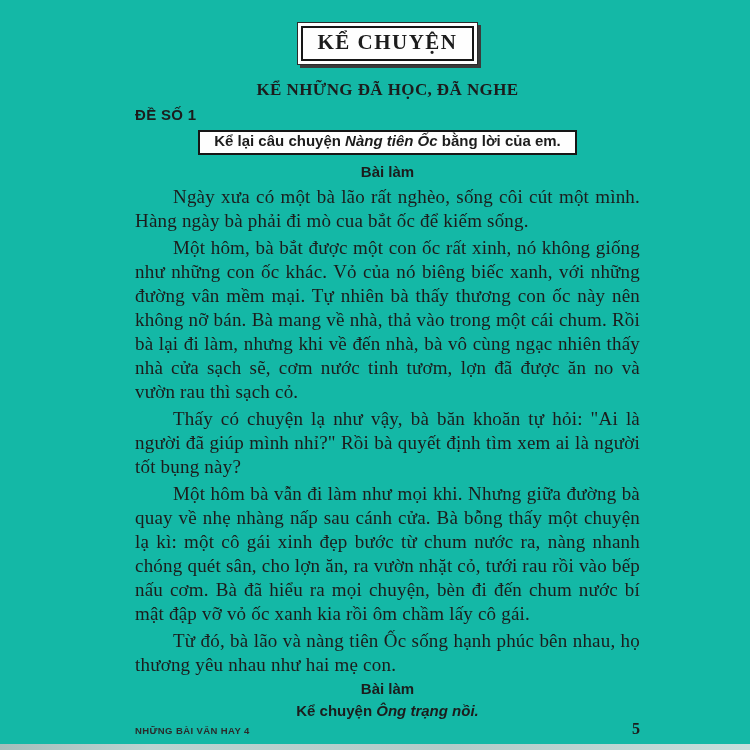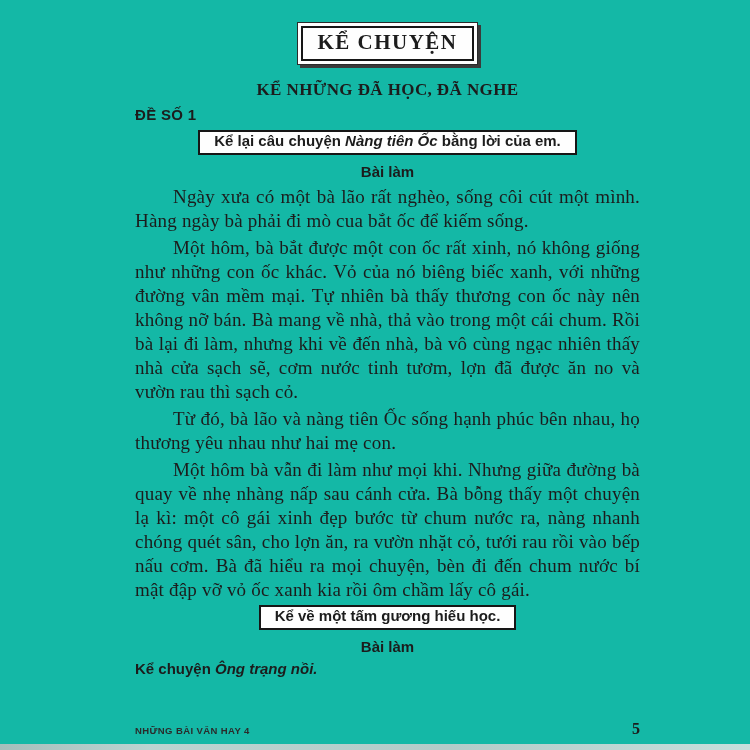--- a/index.html
+++ b/index.html
@@ -59,20 +59,21 @@
   }
   .prompt-box .it{font-style:italic;}
   .bai-lam{
     text-align:center;
     font-family:"Liberation Sans","DejaVu Sans",sans-serif;
     font-weight:bold;
     font-size:15px;
     margin:0 0 5px 0;
   }
   .story-title{
+    text-align:center;
     font-family:"Liberation Sans","DejaVu Sans",sans-serif;
     font-weight:bold;
     font-size:15px;
     margin:2px 0 7px 0;
   }
   .story-title .it{font-style:italic;}
   .body-p{
     font-size:19px;
     line-height:24px;
     text-align:justify;
@@ -122,27 +123,25 @@
     <div class="de-label">ĐỀ SỐ 1</div>
 
     <div class="prompt-box">
       <span>Kể lại câu chuyện </span><span class="it">Nàng tiên Ốc</span><span> bằng lời của em.</span>
     </div>
 
     <div class="bai-lam">Bài làm</div>
 
     <p class="body-p">Ngày xưa có một bà lão rất nghèo, sống côi cút một mình. Hàng ngày bà phải đi mò cua bắt ốc để kiếm sống.</p>
     <p class="body-p">Một hôm, bà bắt được một con ốc rất xinh, nó không giống như những con ốc khác. Vỏ của nó biêng biếc xanh, với những đường vân mềm mại. Tự nhiên bà thấy thương con ốc này nên không nỡ bán. Bà mang về nhà, thả vào trong một cái chum. Rồi bà lại đi làm, nhưng khi về đến nhà, bà vô cùng ngạc nhiên thấy nhà cửa sạch sẽ, cơm nước tinh tươm, lợn đã được ăn no và vườn rau thì sạch cỏ.</p>
+    <p class="body-p">Thấy có chuyện lạ như vậy, bà băn khoăn tự hỏi: "Ai là người đã giúp mình nhỉ?" Rồi bà quyết định tìm xem ai là người tốt bụng này?</p>
+    <p class="body-p">Một hôm bà vẫn đi làm như mọi khi. Nhưng giữa đường bà quay về nhẹ nhàng nấp sau cánh cửa. Bà bỗng thấy một chuyện lạ kì: một cô gái xinh đẹp bước từ chum nước ra, nàng nhanh chóng quét sân, cho lợn ăn, ra vườn nhặt cỏ, tưới rau rồi vào bếp nấu cơm. Bà đã hiểu ra mọi chuyện, bèn đi đến chum nước bí mật đập vỡ vỏ ốc xanh kia rồi ôm chầm lấy cô gái.</p>
     <p class="body-p">Từ đó, bà lão và nàng tiên Ốc sống hạnh phúc bên nhau, họ thương yêu nhau như hai mẹ con.</p>
-    <p class="body-p">Một hôm bà vẫn đi làm như mọi khi. Nhưng giữa đường bà quay về nhẹ nhàng nấp sau cánh cửa. Bà bỗng thấy một chuyện lạ kì: một cô gái xinh đẹp bước từ chum nước ra, nàng nhanh chóng quét sân, cho lợn ăn, ra vườn nhặt cỏ, tưới rau rồi vào bếp nấu cơm. Bà đã hiểu ra mọi chuyện, bèn đi đến chum nước bí mật đập vỡ vỏ ốc xanh kia rồi ôm chầm lấy cô gái.</p>
 
 
-    <div class="prompt-box">
-      <span>Kể về một tấm gương hiếu học.</span>
-    </div>
 
     <div class="bai-lam">Bài làm</div>
 
     <div class="story-title">
       <span>Kể chuyện </span><span class="it">Ông trạng nồi.</span>
     </div>
 
 
   </div>
 

